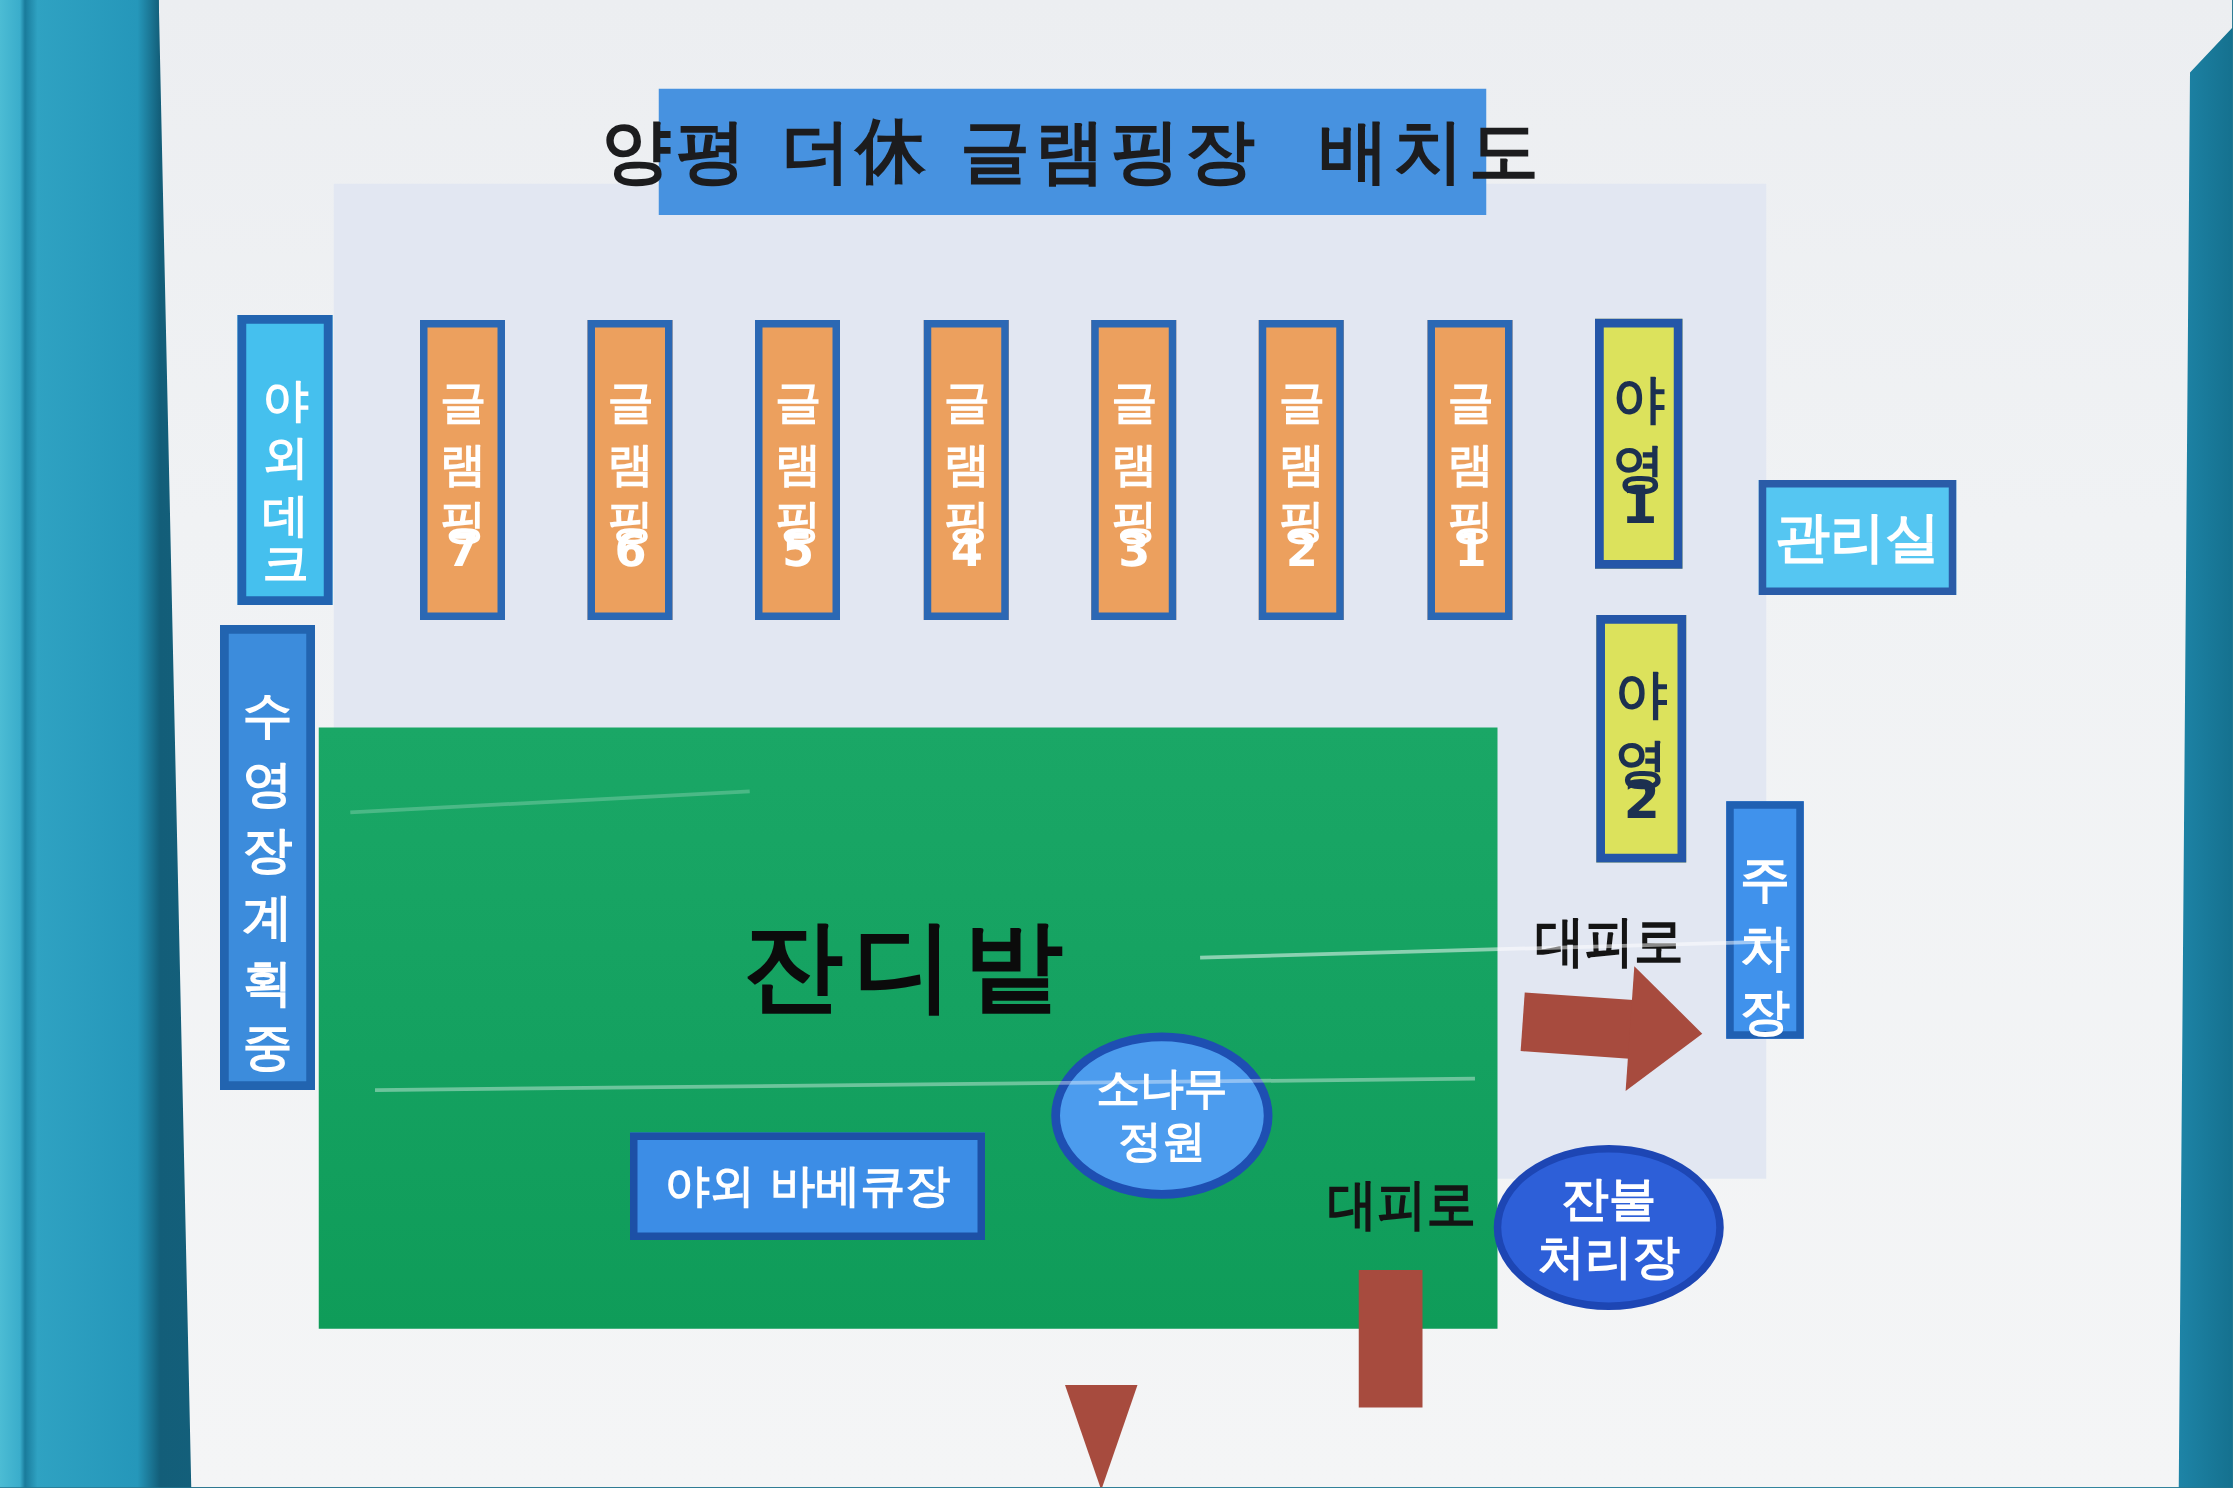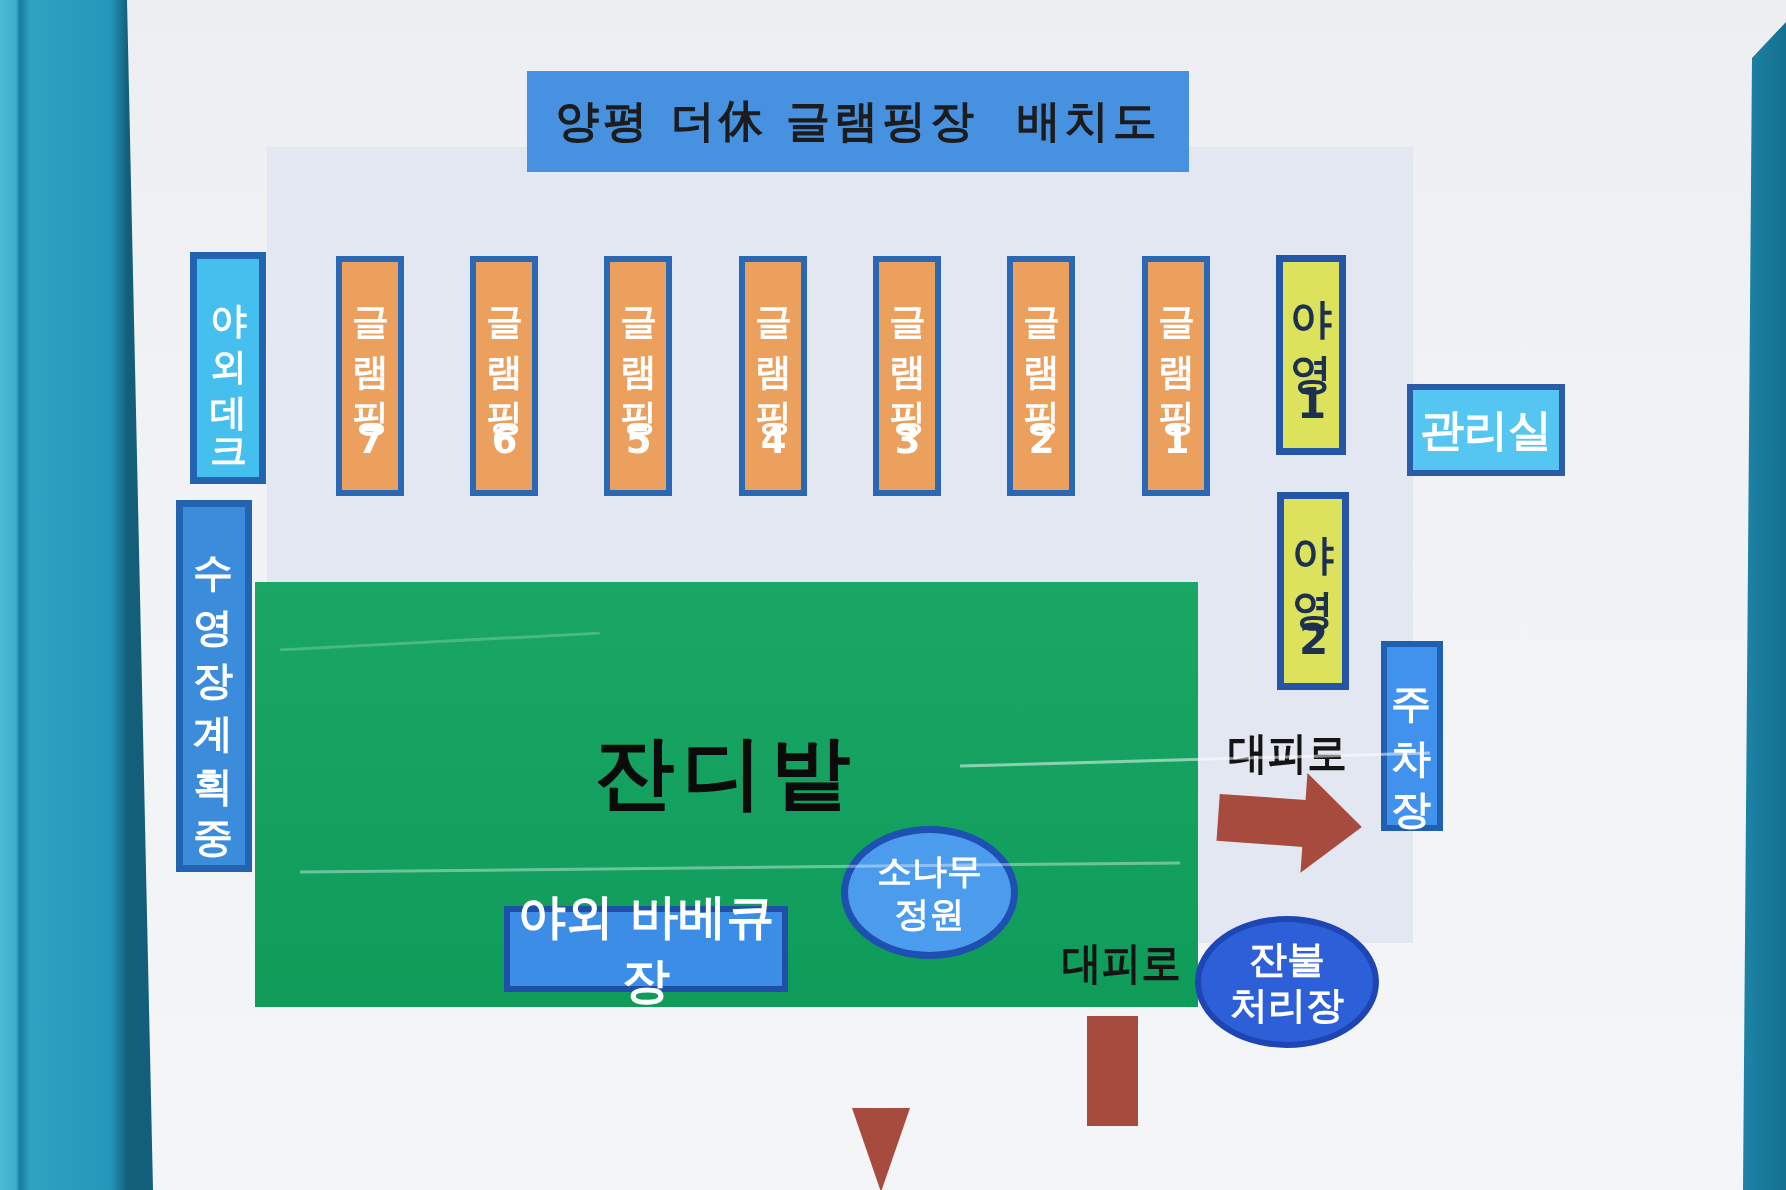--- a/index.html
+++ b/index.html
@@ -24,41 +24,41 @@
     position:absolute; box-sizing:border-box;
     display:flex; align-items:center; justify-content:center;
     color:#fff; font-weight:bold; text-align:center;
   }
   .vtext { writing-mode:vertical-rl; text-orientation:upright; }
   #title-banner {
     position:absolute; left:527px; top:71px; width:662px; height:101px;
     background:#4792e0; display:flex; align-items:center; justify-content:center;
   }
   #title-banner span {
-    color:#1c1c1e; font-size:44px; font-weight:bold; letter-spacing:4px; white-space:pre;
+    color:#1c1c1e; font-size:56px; font-weight:bold; letter-spacing:4px; white-space:pre;
   }
   .glamp { top:256px; width:68px; height:240px; background:#eca05e; border:6px solid #2b68b4;
            font-size:37px; letter-spacing:9px; }
   .camp  { background:#dce25c; border:7px solid #2456a8; color:#1c3050; font-size:42px; letter-spacing:13px; }
   #deck-zone { left:190px; top:252px; width:76px; height:232px; background:#45c0ee;
                border:7px solid #2264b0; font-size:37px; letter-spacing:9px; }
   #pool-zone { left:176px; top:500px; width:76px; height:372px; background:#3c8cdc;
                border:7px solid #2264b0; font-size:40px; letter-spacing:13px; }
   #restroom-zone { left:1389px; top:262px; width:182px; height:72px; background:#4190e2;
                    border:6px solid #2a5ca8; font-size:44px; }
   #office-zone   { left:1407px; top:384px; width:158px; height:92px; background:#55c6f2;
                    border:6px solid #2a5ca8; font-size:44px; }
   #walkway-bar { left:261px; top:514px; width:936px; height:57px; background:#4494e6;
                  border:4px solid #2a62ae; font-size:38px; padding-left:70px; }
-  #lawn-area { position:absolute; left:255px; top:582px; width:943px; height:425px;
+  #lawn-area { position:absolute; left:255px; top:582px; width:943px; height:481px;
                background:linear-gradient(180deg,#1aa766 0%,#14a160 55%,#0f9c59 100%); }
   #lawn-label { position:absolute; left:50%; top:138px; transform:translateX(-50%);
                 color:#0b0b0b; font-size:80px; font-weight:bold; letter-spacing:8px; white-space:pre; }
   #bbq-zone { left:504px; top:906px; width:284px; height:86px; background:#3c8de6;
-              border:6px solid #1d50a6; font-size:48px; }
+              border:6px solid #1d50a6; font-size:36px; }
   .ellipse { border-radius:50%; flex-direction:column; line-height:1.22; }
   #pine-garden { left:841px; top:826px; width:177px; height:133px; background:#4c9cee;
                  border:7px solid #1e4fb2; font-size:35px; }
   #ember-zone  { left:1195px; top:916px; width:184px; height:132px; background:#2d5fd8;
                  border:6px solid #1d46b4; font-size:38px; }
   #parking-zone { left:1381px; top:641px; width:62px; height:190px; background:#4092ec;
                   border:6px solid #2060b2; font-size:40px; letter-spacing:11px; }
   .evac-label { position:absolute; color:#141414; font-size:44px; font-weight:bold;
                 letter-spacing:0px; transform:scaleX(.9); transform-origin:left; }
   #evac-label-right  { left:1228px; top:724px; }

